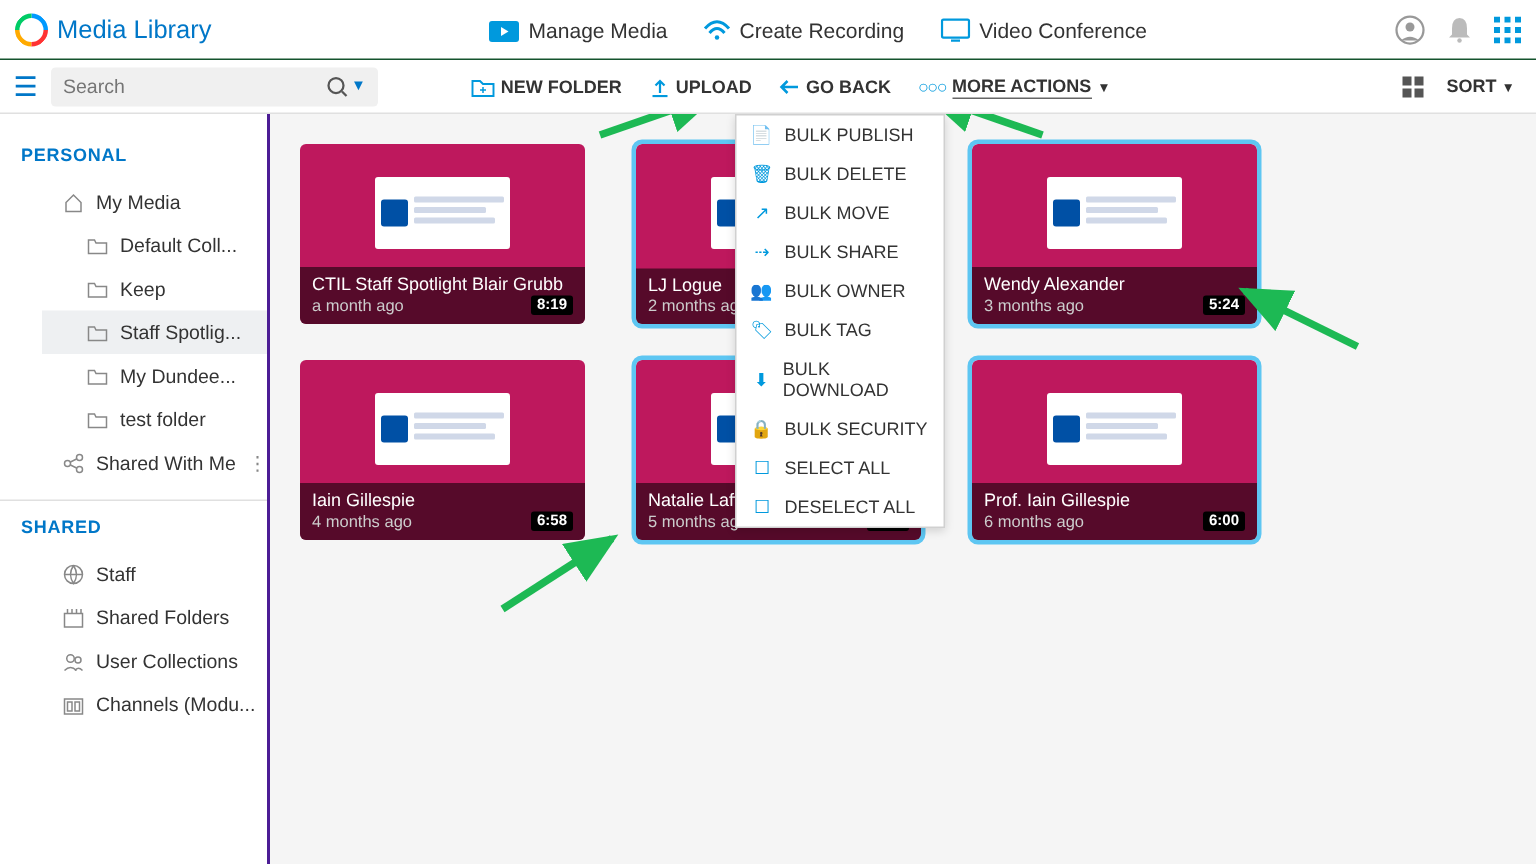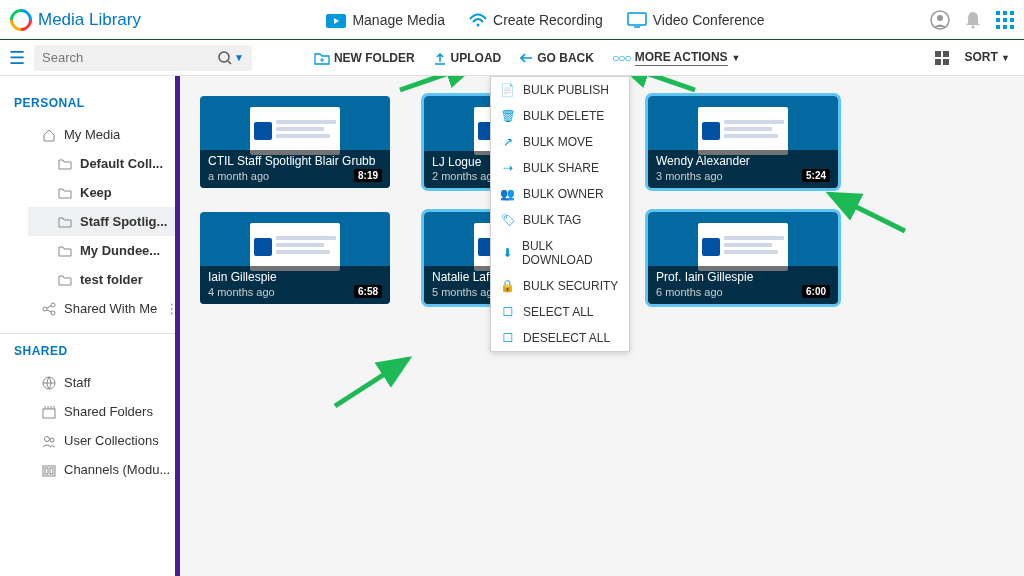--- a/index.html
+++ b/index.html
@@ -26,33 +26,33 @@
 .toolbar-actions { display: flex; align-items: center; gap: 18px; margin-left: 40px; }
 .tb-btn { display: flex; align-items: center; gap: 4px; color: #333; cursor: pointer; text-transform: uppercase; font-size: 12px; font-weight: 600; }
 .tb-btn .icon { color: #0099dd; }
 .more-actions { border-bottom: 1px solid #666; padding-bottom: 1px; }
 .more-dots { color: #0099dd; letter-spacing: -1px; }
 .toolbar-right { margin-left: auto; margin-right: 14px; display: flex; align-items: flex-start; gap: 14px; }
 .sort-btn { font-size: 12px; font-weight: 600; cursor: pointer; }
 
 
 .main { display: flex; height: calc(576px - 76px); }
-.sidebar { width: 180px; background: #fff; border-right: 5px solid #4c1d95; padding: 20px 0; overflow-y: auto; }
+.sidebar { width: 180px; background: #fff; border-right: 2px solid #4c1d95; padding: 20px 0; overflow-y: auto; }
 .section-head { color: #0077c8; font-weight: 700; font-size: 12px; letter-spacing: 0.5px; padding: 0 14px 10px; }
 .side-item { display: flex; align-items: center; gap: 8px; padding: 7px 14px; cursor: pointer; color: #333; white-space: nowrap; overflow: hidden; text-overflow: ellipsis; margin-left: 28px; }
-.side-item.sub { padding-left: 30px; font-weight: bold; }
+.side-item.sub { padding-left: 30px; }
 .side-item .icon { color: #888; flex-shrink: 0; width: 14px; }
 .side-item.active { background: #eef0f2; }
 .side-sep { border-top: 1px solid #e0e0e0; margin: 10px 0; }
 .ellipsis-icon { margin-left: auto; color: #888; }
 
 
 .content { flex: 1; padding: 20px 20px; position: relative; overflow: auto; }
 .grid { display: grid; grid-template-columns: repeat(3, 190px); gap: 24px 34px; }
-.card { width: 190px; height: 92px; border-radius: 4px; overflow: hidden; position: relative; background: #0369a1; cursor: pointer; }
+.card { width: 190px; height: 120px; border-radius: 4px; overflow: hidden; position: relative; background: #be185d; cursor: pointer; }
 .card.selected { outline: 3px solid #5ec6f2; }
 .thumb { position: absolute; left: 50%; top: 38%; transform: translate(-50%, -50%); width: 90px; height: 48px; background: #fff; border-radius: 2px; display: flex; align-items: center; gap: 4px; padding: 4px; }
 .thumb-badge { width: 18px; height: 18px; background: #0050a5; border-radius: 2px; }
 .thumb-lines { flex: 1; }
 .thumb-lines div { height: 4px; background: #d0d8e8; margin-bottom: 3px; border-radius: 1px; }
 .thumb-lines div:nth-child(2){ width:80%; } .thumb-lines div:nth-child(3){ width:90%; }
 .card-overlay { position: absolute; left: 0; right: 0; bottom: 0; background: rgba(0,0,0,0.55); color: #fff; padding: 4px 8px 6px; }
 .card-title { font-size: 12px; font-weight: 500; white-space: nowrap; overflow: hidden; text-overflow: ellipsis; }
 .card-meta { font-size: 11px; color: #ccc; display: flex; justify-content: space-between; align-items: center; margin-top: 1px; }
 .card-duration { background: #000; color: #fff; font-size: 10px; padding: 1px 4px; border-radius: 2px; font-weight: bold; }

